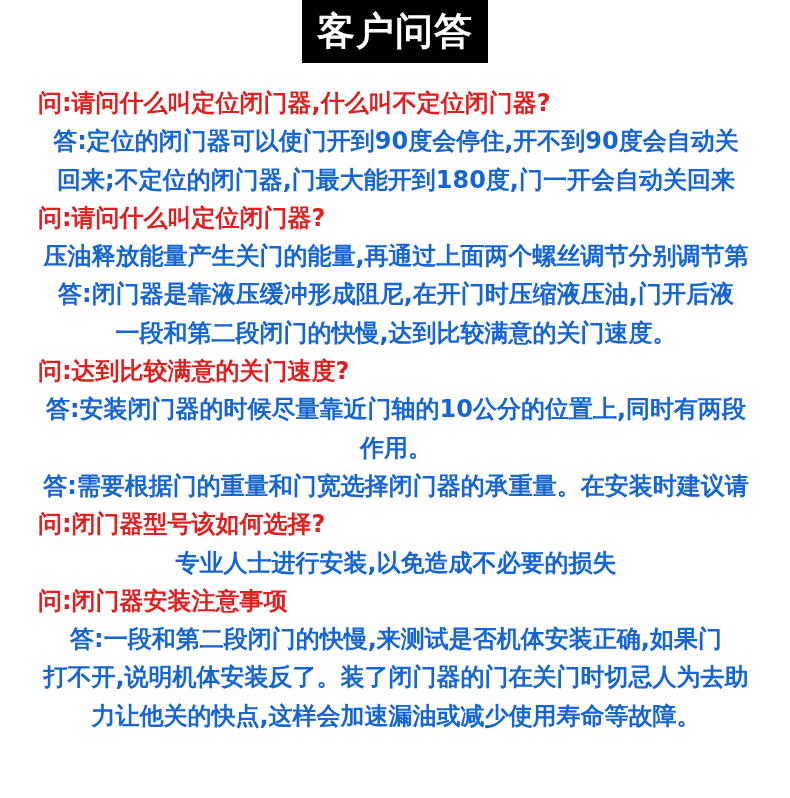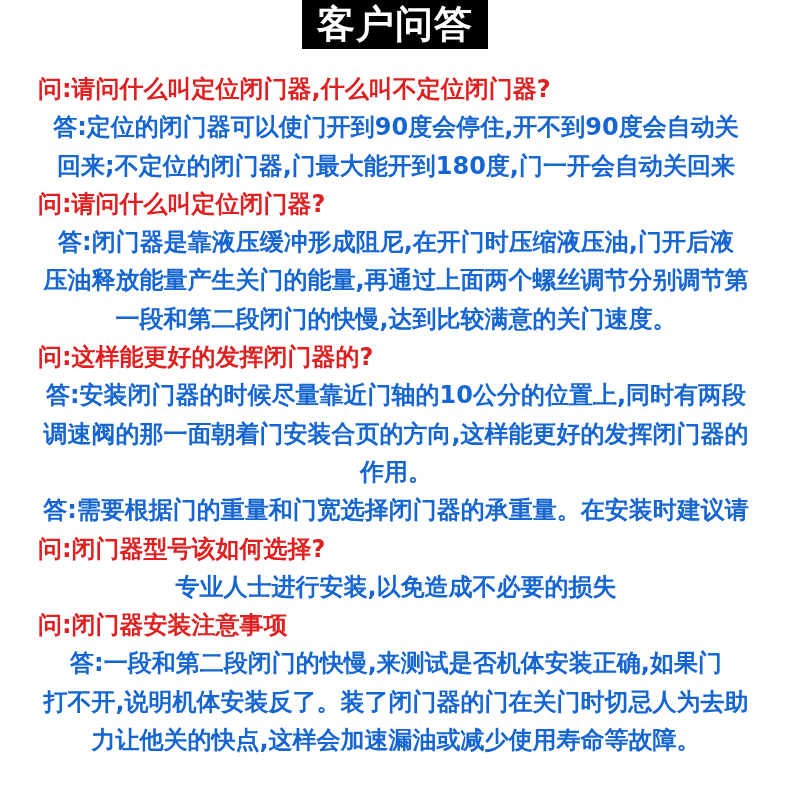--- a/index.html
+++ b/index.html
@@ -17,21 +17,21 @@
     display: flex;
     justify-content: center;
   }
   .title-box {
     background: var(--header-bg, #000000);
     color: var(--header-fg, #ffffff);
     font-weight: bold;
     font-size: 38px;
     line-height: 49px;
     height: 49px;
-    padding: 0 15px;
+    padding: 7px 15px;
     letter-spacing: 1px;
     text-align: center;
   }
   .content {
     padding: 21px 36px 0 38px;
   }
   .line {
     font-size: 24px;
     font-weight: bold;
     line-height: 38.3px;
@@ -47,26 +47,25 @@
   <div class="header-wrap">
     <div class="title-box">
       <span>客户问答</span>
     </div>
   </div>
   <main class="content">
       <div class="line question">问:请问什么叫定位闭门器,什么叫不定位闭门器?</div>
       <div class="line answer">答:定位的闭门器可以使门开到90度会停住,开不到90度会自动关</div>
       <div class="line answer">回来;不定位的闭门器,门最大能开到180度,门一开会自动关回来</div>
       <div class="line question">问:请问什么叫定位闭门器?</div>
+      <div class="line answer">压油释放能量产生关门的能量,再通过上面两个螺丝调节分别调节第</div>
       <div class="line answer">答:闭门器是靠液压缓冲形成阻尼,在开门时压缩液压油,门开后液</div>
-      <div class="line answer">压油释放能量产生关门的能量,再通过上面两个螺丝调节分别调节第</div>
       <div class="line answer">一段和第二段闭门的快慢,达到比较满意的关门速度。</div>
-      <div class="line question">问:这样能更好的发挥闭门器的?</div>
+      <div class="line question">问:达到比较满意的关门速度?</div>
       <div class="line answer">答:安装闭门器的时候尽量靠近门轴的10公分的位置上,同时有两段</div>
-      <div class="line answer">调速阀的那一面朝着门安装合页的方向,这样能更好的发挥闭门器的</div>
       <div class="line answer">作用。</div>
       <div class="line answer">答:需要根据门的重量和门宽选择闭门器的承重量。在安装时建议请</div>
       <div class="line question">问:闭门器型号该如何选择?</div>
       <div class="line answer">专业人士进行安装,以免造成不必要的损失</div>
       <div class="line question">问:闭门器安装注意事项</div>
       <div class="line answer">答:一段和第二段闭门的快慢,来测试是否机体安装正确,如果门</div>
       <div class="line answer">打不开,说明机体安装反了。装了闭门器的门在关门时切忌人为去助</div>
       <div class="line answer">力让他关的快点,这样会加速漏油或减少使用寿命等故障。</div>
     </main>
 </div>

